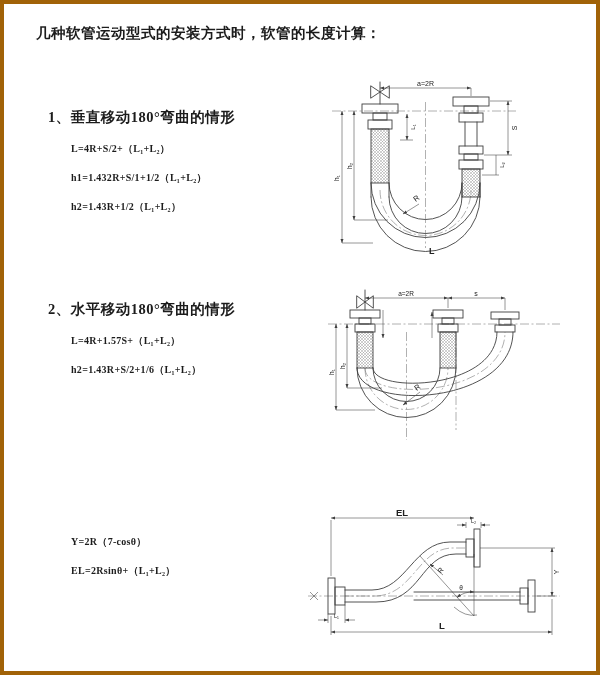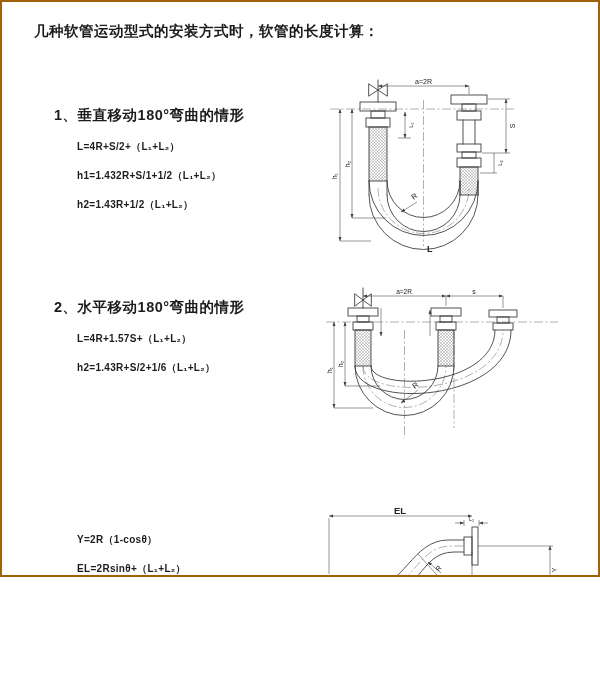--- a/index.html
+++ b/index.html
@@ -1,25 +1,25 @@
 <!DOCTYPE html>
 <html><head>
 <meta charset="utf-8">
 <style>
   html,body { margin:0; padding:0; background:#ffffff; }
   .page {
-    position:relative; width:600px; height:577px; box-sizing:border-box;
-    background:#ffffff; border:2px solid #a16207; overflow:hidden;
+    position:relative; width:600px; height:675px; box-sizing:border-box;
+    background:#ffffff; border:4px solid #a16207; overflow:hidden;
     font-family:"Liberation Sans","DejaVu Sans",sans-serif; color:#1c1c1c;
   }
   .title {
     position:absolute; left:32px; top:20px;
     font-size:14.5px; font-weight:600; letter-spacing:0.5px; white-space:nowrap;
   }
-  .section { position:absolute; left:52px; }
+  .section { position:absolute; left:44px;font-family:Liberation Serif, serif; }
   .heading { font-size:14.5px; font-weight:600; letter-spacing:0.5px; white-space:nowrap; }
   .formulas { margin:7px 0 0 23px; }
   .formula { font-size:10px; font-weight:600; line-height:29px; letter-spacing:0.3px; white-space:nowrap; }
   svg.diagram { position:absolute; overflow:visible; }
   svg text { font-family:"Liberation Sans","DejaVu Sans",sans-serif; fill:#222222; }
   .dwg { stroke:#3f3f3f; fill:none; stroke-width:0.9; stroke-linecap:round; }
   .thin { stroke:#3f3f3f; fill:none; stroke-width:0.55; }
   .cl  { stroke:#707070; fill:none; stroke-width:0.55; stroke-dasharray:9 2.5 2 2.5; }
   .braid { stroke:#3f3f3f; stroke-width:0.9; }
 </style>
@@ -42,21 +42,21 @@
   <section class="section" style="top:296px">
     <div class="heading">2、水平移动180°弯曲的情形</div>
     <div class="formulas">
       <div class="formula">L=4R+1.57S+（L₁+L₂）</div>
       <div class="formula">h2=1.43R+S/2+1/6（L₁+L₂）</div>
     </div>
   </section>
 
   <section class="section" style="top:516px">
     <div class="formulas">
-      <div class="formula">Y=2R（1-cosθ）</div>
+      <div class="formula">Y=2R（7-cosθ）</div>
       <div class="formula">EL=2Rsinθ+（L₁+L₂）</div>
     </div>
   </section>
 
   <svg class="diagram" style="left:314px;top:76px" width="232" height="176" viewBox="0 0 232 176">
     <defs>
       <marker id="ar1" viewBox="0 0 10 10" refX="9.5" refY="5" markerWidth="8" markerHeight="8" orient="auto-start-reverse">
         <path d="M0,1.5 L10,5 L0,8.5 Z" fill="#3f3f3f"></path>
       </marker>
       <pattern id="hx1" width="3" height="3" patternUnits="userSpaceOnUse">

